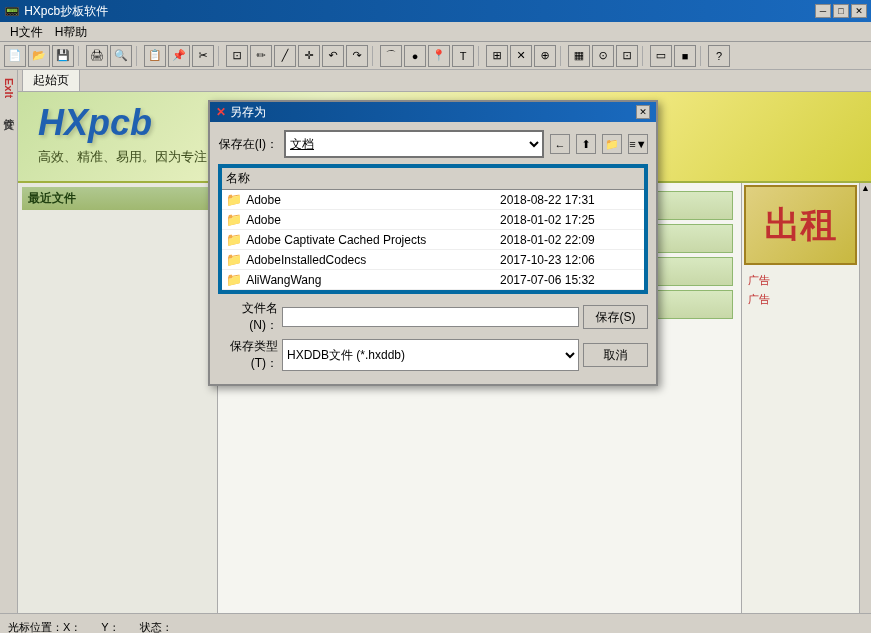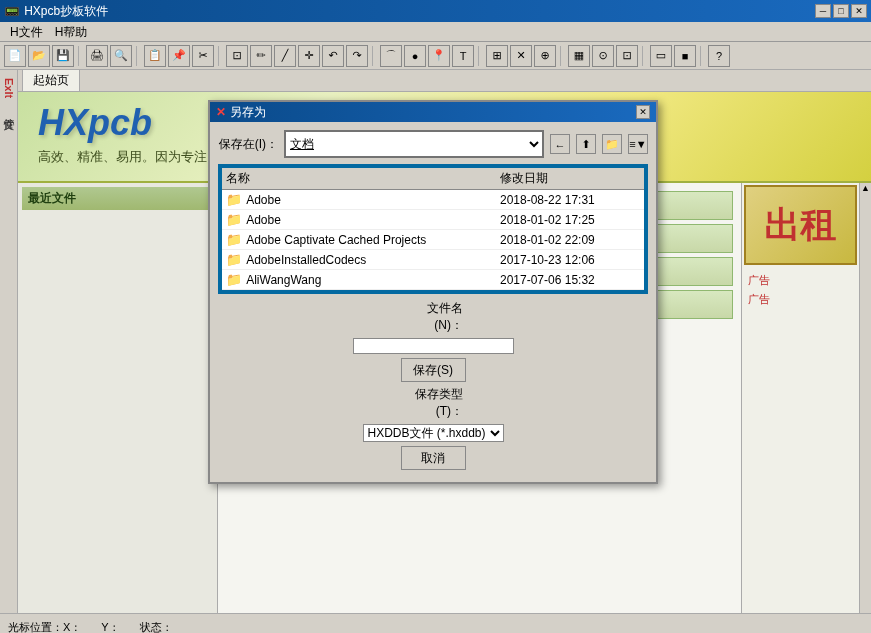--- a/index.html
+++ b/index.html
@@ -289,21 +289,20 @@
       font-size: 12px;
       cursor: pointer;
       border-bottom: 1px solid #eee;
     }
     .file-row .folder-icon { color: #f0c040; margin-right: 4px; font-size: 13px; }
     .file-input-row {
       display: flex;
       align-items: center;
       margin-bottom: 4px;
       gap: 4px;
-      flex-direction: column;
     }
     .file-input-label { width: 60px; font-size: 12px; text-align: right; }
     .file-input { flex: 1; height: 20px; border: 1px solid #888; font-size: 12px; padding: 0 2px; }
     .file-type-select { flex: 1; height: 32px; font-size: 12px; border: 1px solid #888; background: white; }
     .dlg-btn {
       width: 65px; height: 24px;
       background: #d4d0c8;
       border: 1px solid #888;
       font-size: 12px;
       cursor: pointer;
@@ -468,21 +467,20 @@
             </select>
             <div class="nav-btn">←</div>
             <div class="nav-btn">⬆</div>
             <div class="nav-btn">📁</div>
             <div class="nav-btn">≡▼</div>
           </div>
 
           <div class="file-list-area">
             <div class="file-list-header">
               <span class="file-list-col1">名称</span>
-              <span class="file-list-col2">修改日期</span>
             </div>
             <div class="file-row">
               <span class="folder-icon">📁</span>
               <span class="file-list-col1">Adobe</span>
               <span class="file-list-col2">2018-08-22 17:31</span>
             </div>
             <div class="file-row">
               <span class="folder-icon">📁</span>
               <span class="file-list-col1">Adobe</span>
               <span class="file-list-col2">2018-01-02 17:25</span>

